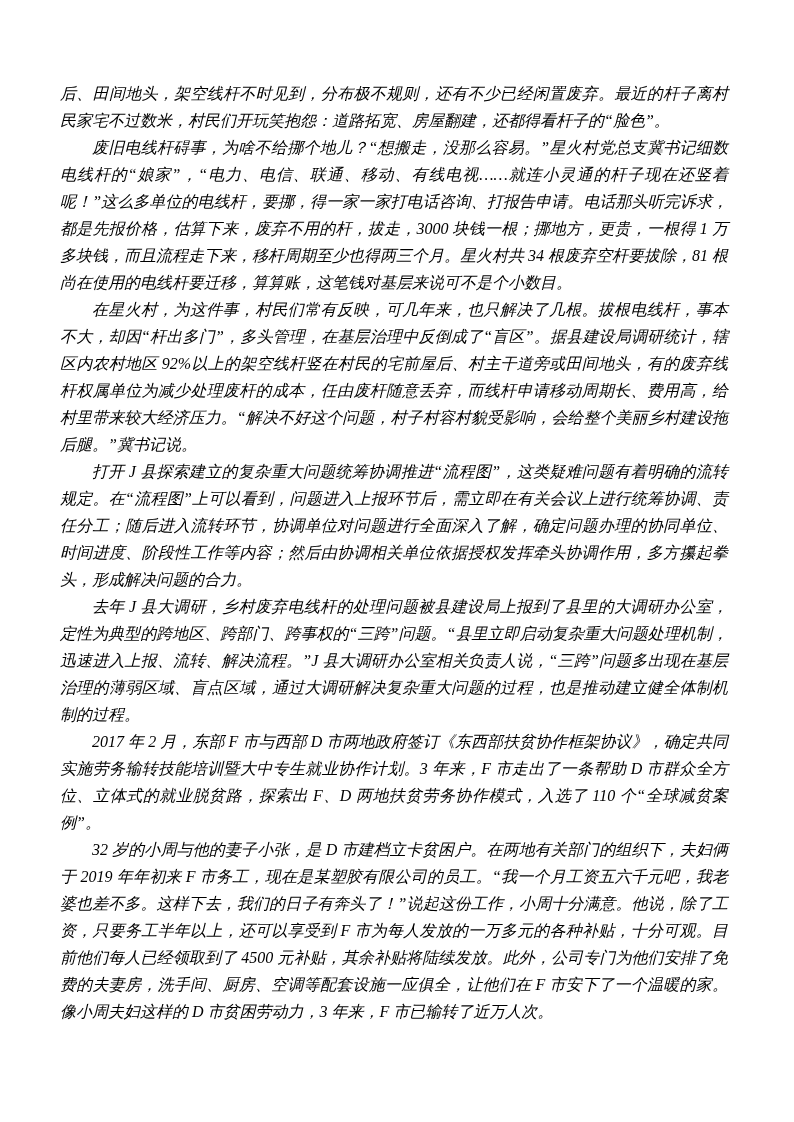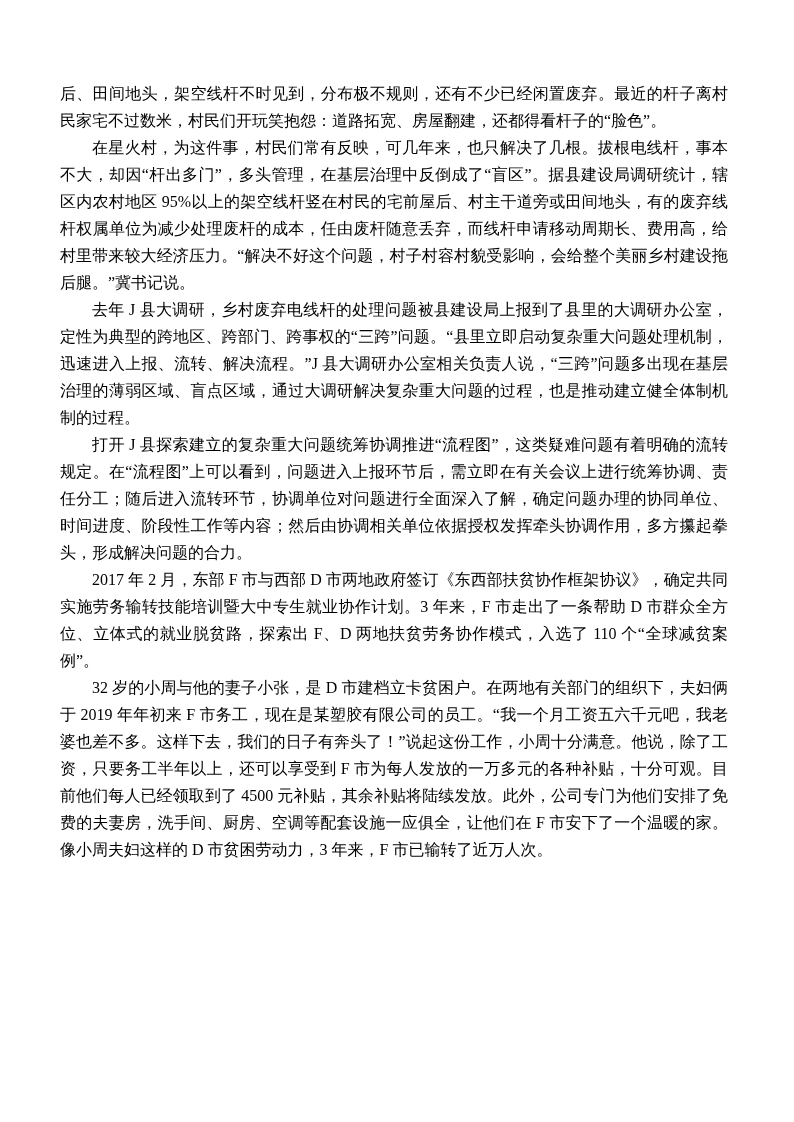--- a/index.html
+++ b/index.html
@@ -12,38 +12,40 @@
     height: 1122px;
     overflow: hidden;
     font-family: "Liberation Serif", "DejaVu Serif", serif;
   }
   .page {
     box-sizing: border-box;
     width: 794px;
     height: 813px;
     background: #ffffff;
     padding: 80px 66px 30px 60px;
+    font-style: italic;
   }
   .doc p {
     margin: 0;
     font-size: 16px;
     line-height: 27px;
     color: #000000;
     text-align: justify;
     word-break: break-all;
   }
   .doc p.indent {
     text-indent: 2em;
   }
 </style>
 </head>
 <body>
 
 <div class="page">
   <div class="doc">
     <p>后、田间地头，架空线杆不时见到，分布极不规则，还有不少已经闲置废弃。最近的杆子离村民家宅不过数米，村民们开玩笑抱怨：道路拓宽、房屋翻建，还都得看杆子的“脸色”。</p>
-    <p class="indent">在星火村，为这件事，村民们常有反映，可几年来，也只解决了几根。拔根电线杆，事本不大，却因“杆出多门”，多头管理，在基层治理中反倒成了“盲区”。据县建设局调研统计，辖区内农村地区 95%以上的架空线杆竖在村民的宅前屋后、村主干道旁或田间地头，有的废弃线杆权属单位为减少处理废杆的成本，任由废杆随意丢弃，而线杆申请移动周期长、费用高，给村里带来较大经济压力。“解决不好这个问题，村子村容村貌受影响，会给整个美丽乡村建设拖后腿。”冀书记说。</p>
+    <p class="indent">废旧电线杆碍事，为啥不给挪个地儿？“想搬走，没那么容易。”星火村党总支冀书记细数电线杆的“娘家”，“电力、电信、联通、移动、有线电视……就连小灵通的杆子现在还竖着呢！”这么多单位的电线杆，要挪，得一家一家打电话咨询、打报告申请。电话那头听完诉求，都是先报价格，估算下来，废弃不用的杆，拔走，3000 块钱一根；挪地方，更贵，一根得 1 万多块钱，而且流程走下来，移杆周期至少也得两三个月。星火村共 34 根废弃空杆要拔除，81 根尚在使用的电线杆要迁移，算算账，这笔钱对基层来说可不是个小数目。</p>
+    <p class="indent">在星火村，为这件事，村民们常有反映，可几年来，也只解决了几根。拔根电线杆，事本不大，却因“杆出多门”，多头管理，在基层治理中反倒成了“盲区”。据县建设局调研统计，辖区内农村地区 92%以上的架空线杆竖在村民的宅前屋后、村主干道旁或田间地头，有的废弃线杆权属单位为减少处理废杆的成本，任由废杆随意丢弃，而线杆申请移动周期长、费用高，给村里带来较大经济压力。“解决不好这个问题，村子村容村貌受影响，会给整个美丽乡村建设拖后腿。”冀书记说。</p>
+    <p class="indent">打开 J 县探索建立的复杂重大问题统筹协调推进“流程图”，这类疑难问题有着明确的流转规定。在“流程图”上可以看到，问题进入上报环节后，需立即在有关会议上进行统筹协调、责任分工；随后进入流转环节，协调单位对问题进行全面深入了解，确定问题办理的协同单位、时间进度、阶段性工作等内容；然后由协调相关单位依据授权发挥牵头协调作用，多方攥起拳头，形成解决问题的合力。</p>
     <p class="indent">去年 J 县大调研，乡村废弃电线杆的处理问题被县建设局上报到了县里的大调研办公室，定性为典型的跨地区、跨部门、跨事权的“三跨”问题。“县里立即启动复杂重大问题处理机制，迅速进入上报、流转、解决流程。”J 县大调研办公室相关负责人说，“三跨”问题多出现在基层治理的薄弱区域、盲点区域，通过大调研解决复杂重大问题的过程，也是推动建立健全体制机制的过程。</p>
-    <p class="indent">打开 J 县探索建立的复杂重大问题统筹协调推进“流程图”，这类疑难问题有着明确的流转规定。在“流程图”上可以看到，问题进入上报环节后，需立即在有关会议上进行统筹协调、责任分工；随后进入流转环节，协调单位对问题进行全面深入了解，确定问题办理的协同单位、时间进度、阶段性工作等内容；然后由协调相关单位依据授权发挥牵头协调作用，多方攥起拳头，形成解决问题的合力。</p>
     <p class="indent">2017 年 2 月，东部 F 市与西部 D 市两地政府签订《东西部扶贫协作框架协议》，确定共同实施劳务输转技能培训暨大中专生就业协作计划。3 年来，F 市走出了一条帮助 D 市群众全方位、立体式的就业脱贫路，探索出 F、D 两地扶贫劳务协作模式，入选了 110 个“全球减贫案例”。</p>
     <p class="indent">32 岁的小周与他的妻子小张，是 D 市建档立卡贫困户。在两地有关部门的组织下，夫妇俩于 2019 年年初来 F 市务工，现在是某塑胶有限公司的员工。“我一个月工资五六千元吧，我老婆也差不多。这样下去，我们的日子有奔头了！”说起这份工作，小周十分满意。他说，除了工资，只要务工半年以上，还可以享受到 F 市为每人发放的一万多元的各种补贴，十分可观。目前他们每人已经领取到了 4500 元补贴，其余补贴将陆续发放。此外，公司专门为他们安排了免费的夫妻房，洗手间、厨房、空调等配套设施一应俱全，让他们在 F 市安下了一个温暖的家。像小周夫妇这样的 D 市贫困劳动力，3 年来，F 市已输转了近万人次。</p>
   </div>
 </div>
 
 </body></html>

